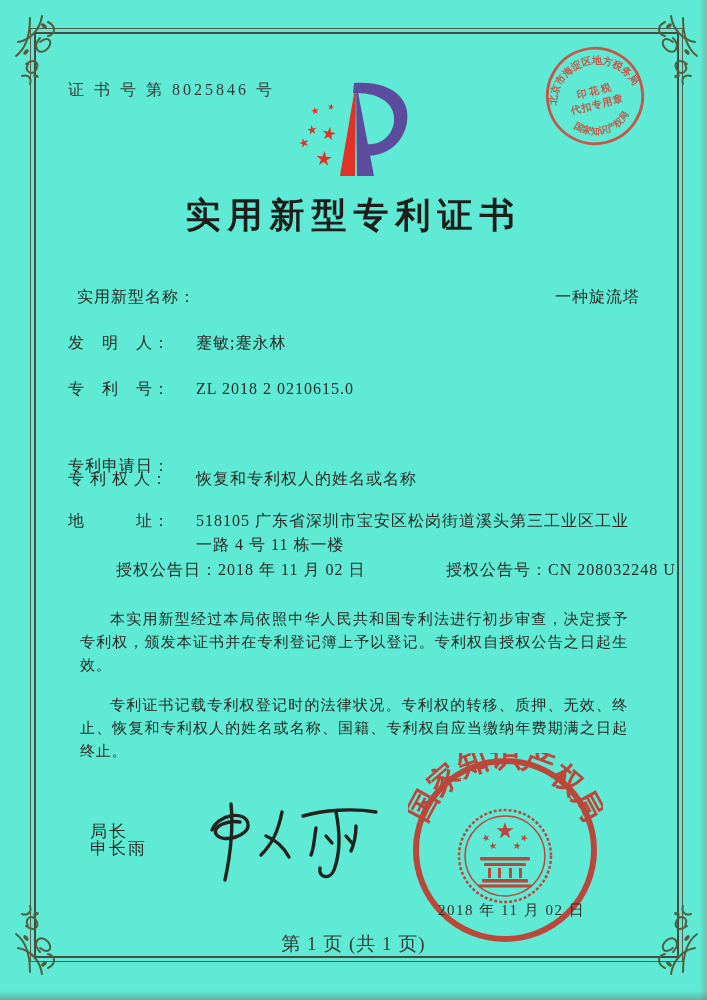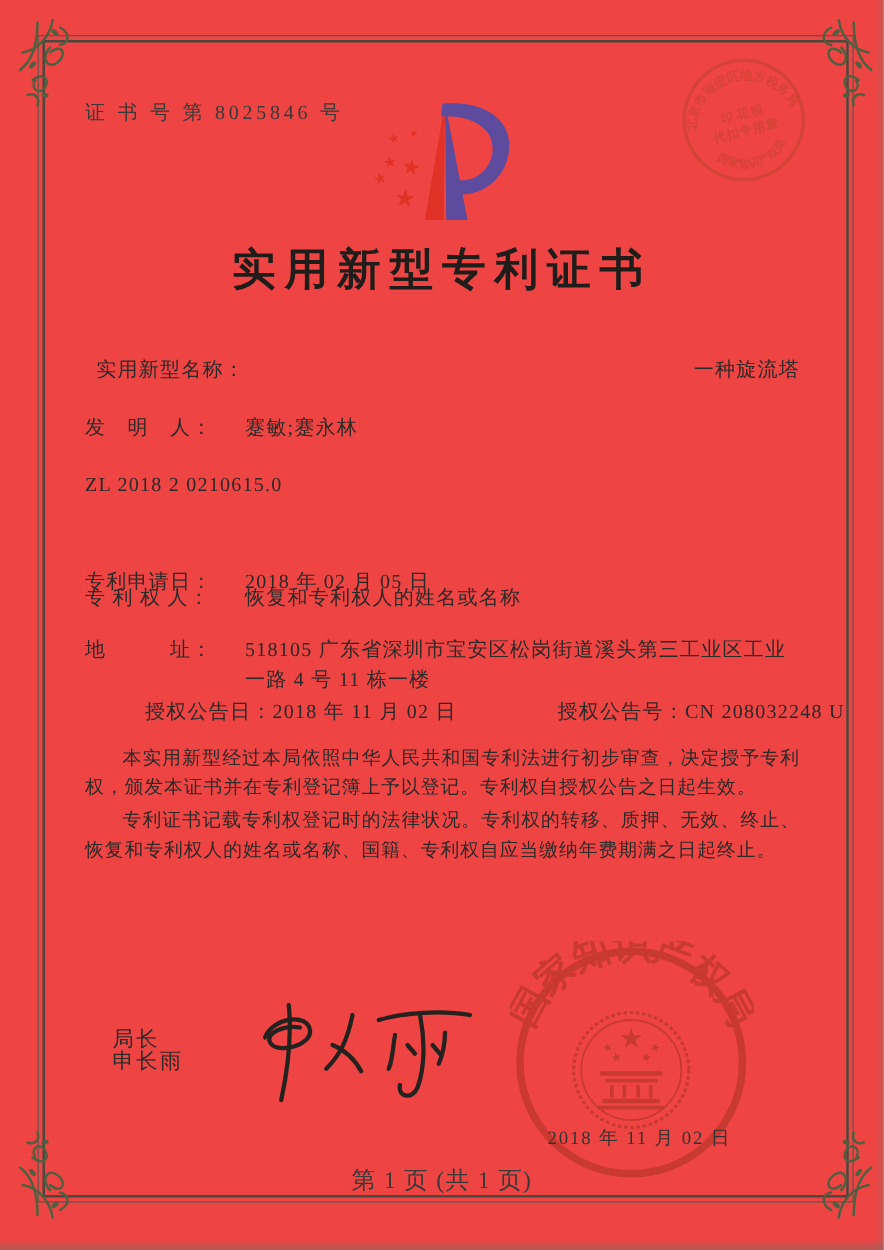--- a/index.html
+++ b/index.html
@@ -4,21 +4,21 @@
 <style>
   html,body{margin:0;padding:0;}
   body{
     background:#e7e7e2;
     font-family:"Liberation Serif","DejaVu Serif",serif;
   }
   .page{
     position:relative;
     width:707px;height:1000px;
     margin:0 auto;
-    background:#ef4444;
+    background:#5eead4;
     overflow:hidden;
     color:#2b2a26;
   }
   
   .scan-edge-right{position:absolute;top:0;right:0;width:7px;height:100%;
     background:linear-gradient(to right,rgba(0,0,0,0),rgba(120,120,112,.35));}
   .scan-edge-bottom{position:absolute;left:0;bottom:0;width:100%;height:9px;
     background:linear-gradient(to bottom,rgba(0,0,0,0),rgba(110,110,100,.45));}
   
   .frame{
@@ -62,21 +62,21 @@
   .f6{top:224px;}
   .f7{top:273px;margin-left:48px;}
   .pair{display:flex;}
   .pair.left{flex:0 0 330px;}
 
   .body-text{
     position:absolute;left:64px;top:592px;width:580px;
     font-size:15px;line-height:23.2px;letter-spacing:.8px;
     text-align:justify;color:#2b2a26;
   }
-  .body-text p{margin:4px;text-indent:2em;}
+  .body-text p{margin:16px;text-indent:2em;}
 
   .sig-title{position:absolute;left:90px;top:820px;font-size:17px;letter-spacing:2px;}
   .sig-name{position:absolute;left:90px;top:837px;font-size:17px;letter-spacing:2px;}
   .signature{position:absolute;left:198px;top:792px;width:195px;height:100px;}
 
   .seal{position:absolute;left:408px;top:753px;width:195px;height:195px;opacity:.92;}
   .seal-date{
     position:absolute;left:438px;top:901px;
     font-size:15px;letter-spacing:1.5px;color:#34332d;font-weight:500;
   }
@@ -186,25 +186,25 @@
   <div class="fields">
     <div class="frow f1">
       <span class="flabel">实用新型名称：</span>
       <span class="fvalue">一种旋流塔</span>
     </div>
     <div class="frow f2">
       <span class="flabel">发　明　人：</span>
       <span class="fvalue">蹇敏;蹇永林</span>
     </div>
     <div class="frow f3">
+      <span class="flabel">专　利　号：</span>
       <span class="fvalue">ZL 2018 2 0210615.0</span>
     </div>
     <div class="frow f4">
       <span class="flabel">专利申请日：</span>
-      <span class="fvalue">2018 年 02 月 05 日</span>
     </div>
     <div class="frow f5">
       <span class="flabel">专 利 权 人：</span>
       <span class="fvalue">恢复和专利权人的姓名或名称</span>
     </div>
     <div class="frow f6">
       <span class="flabel">地　　　址：</span>
       <span class="fvalue">518105 广东省深圳市宝安区松岗街道溪头第三工业区工业一路 4 号 11 栋一楼</span>
     </div>
     <div class="frow f7">

